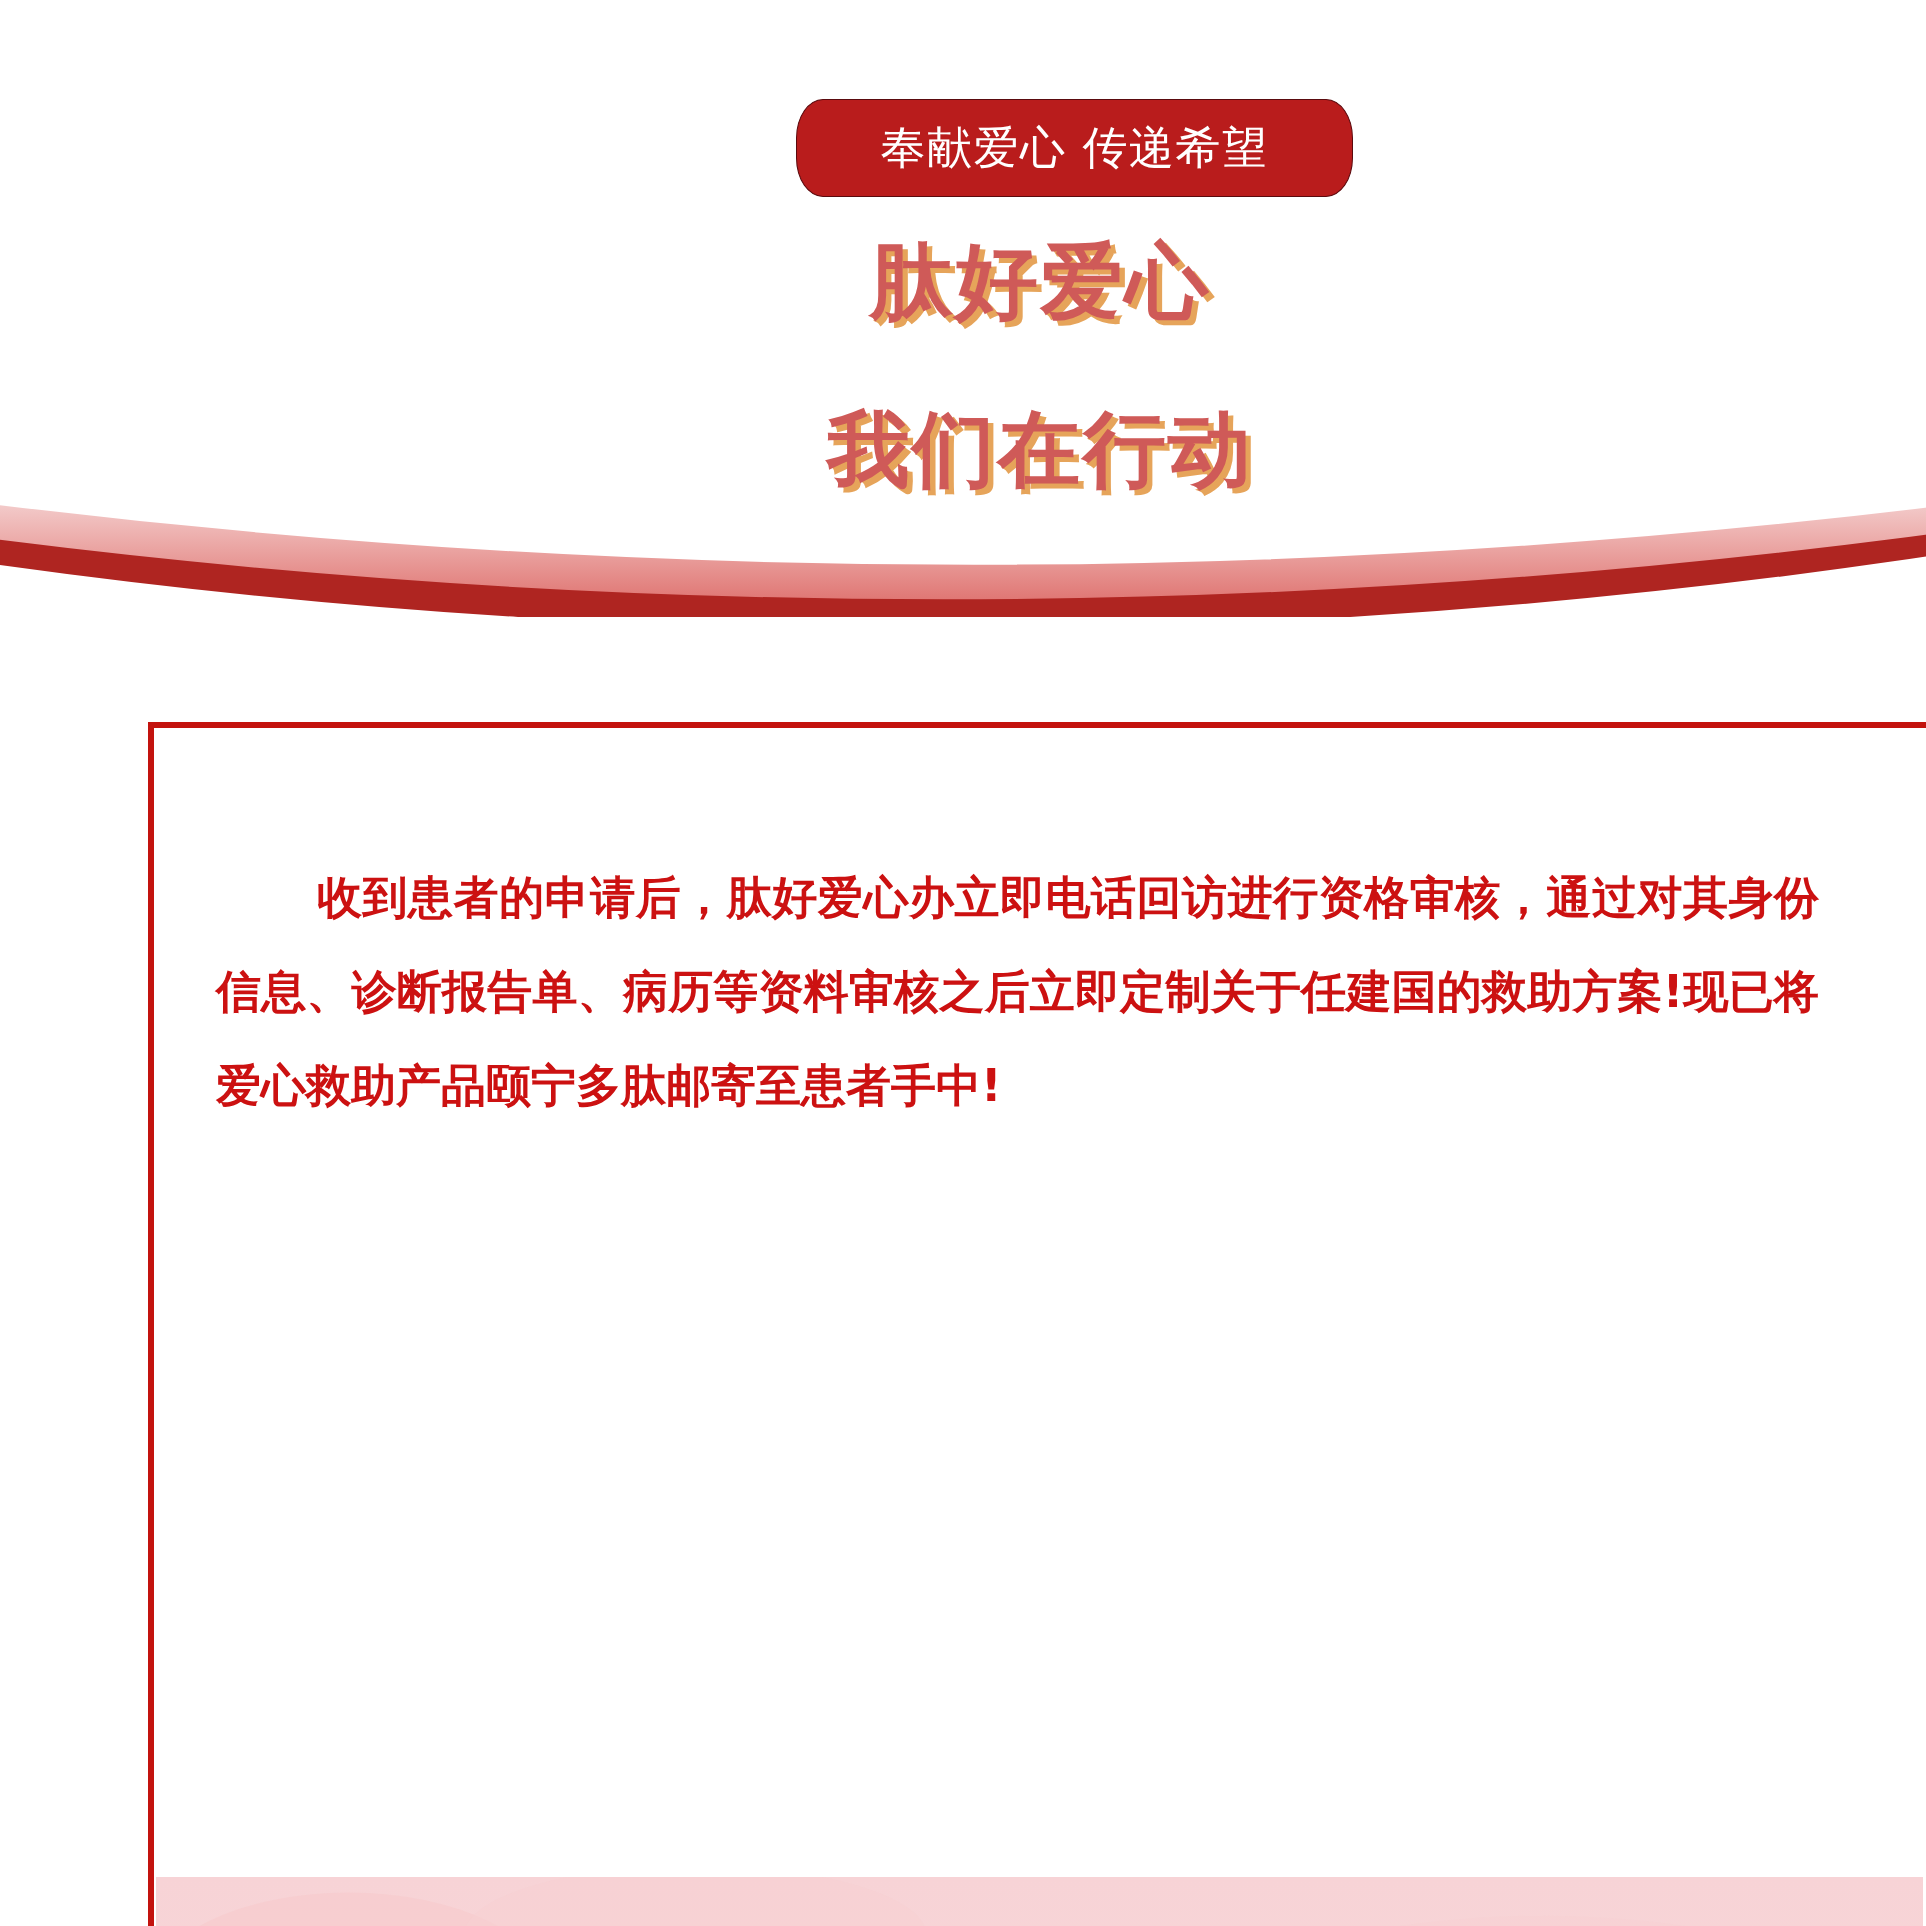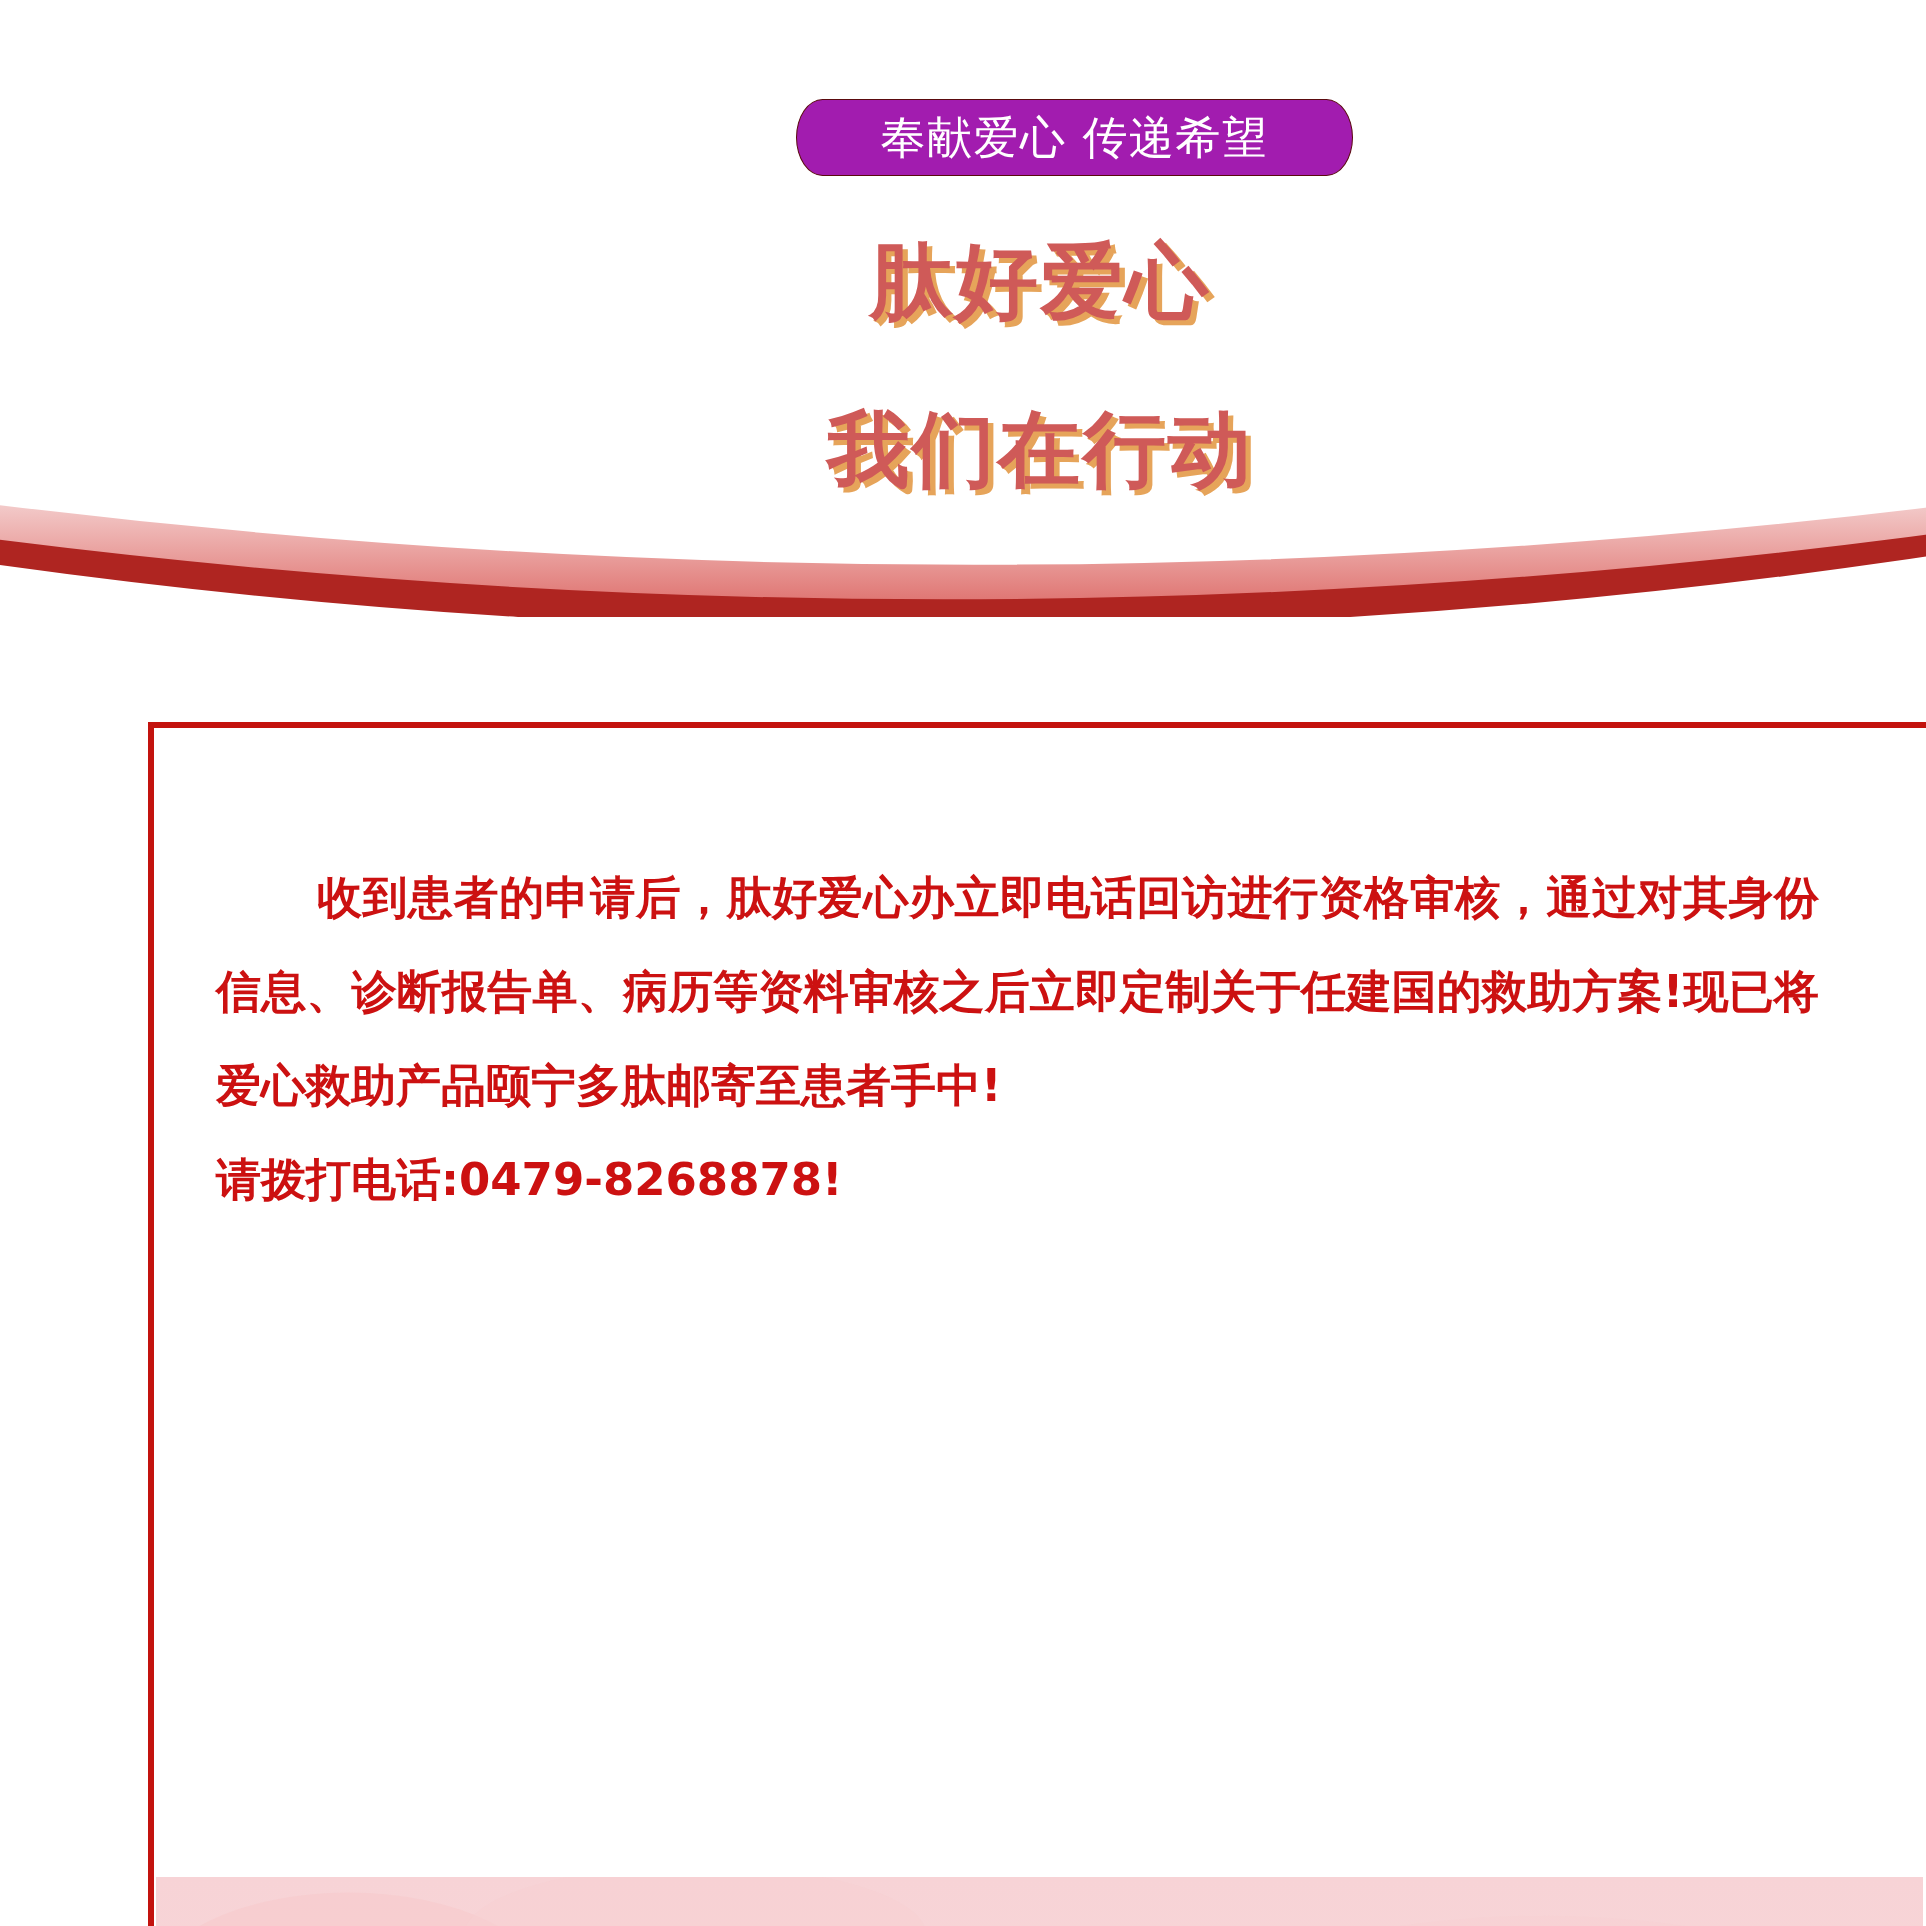--- a/index.html
+++ b/index.html
@@ -1,22 +1,22 @@
 <!DOCTYPE html>
 <html style="font-size:6.2px"><head>
 <meta charset="utf-8">
 <style>
   html, body { margin: 0; padding: 0; background: #ffffff; }
   body { width: 2080px; height: 2774px; position: relative; overflow: hidden;
          font-family: "DejaVu Sans", "Liberation Sans", sans-serif; }
   .abs { position: absolute; }
 
   
-  .pill { left: 796px; top: 99px; width: 557px; height: 77px; border-radius: 27px / 39px;
-          background: #a21caf; border: 0.8px solid #5a0a0e; box-sizing: border-box;
+  .pill { left: 796px; top: 99px; width: 557px; height: 98px; border-radius: 27px / 39px;
+          background: #b91c1c; border: 0.8px solid #5a0a0e; box-sizing: border-box;
           display: flex; align-items: center; justify-content: center; }
   .pill span { color: #ffffff; font-size: 45px; letter-spacing: 1.5px; font-weight: normal; }
 
   
   .title { left: 0; width: 2080px; text-align: center; font-weight: bold; font-size: 83px;
            color: #cf5a58; letter-spacing: 2.3px;
            text-shadow: 5.4px 5.4px 0 #e6a45a; }
   .title-1 { top: 227px; }
   .title-2 { top: 395px; }
 
@@ -56,21 +56,20 @@
     </linearGradient>
   </defs>
   <path d="M0,130 Q2700,460 5400,85 L5400,170 Q2700,560 0,240 Z" fill="url(#sw)"></path>
   <path d="M0,220 Q2700,560 5400,150 L5400,200 Q2700,660 0,285 Z" fill="#af2521"></path>
 </svg>
 
 <div class="abs frame"></div>
 
 <div class="abs para-block">
   <p class="indent">收到患者的申请后，肽好爱心办立即电话回访进行资格审核，通过对其身份信息、诊断报告单、病历等资料审核之后立即定制关于任建国的救助方案!现已将爱心救助产品颐宁多肽邮寄至患者手中!</p>
-  <p>请拨打电话:0479-8268878!</p>
 </div>
 
 <div class="abs banner">
   <div class="banner-inner">
 
     <svg class="abs" style="left:0;top:0;width:1767px;height:736px" viewBox="0 0 4588 1910">
       <ellipse cx="500" cy="300" rx="520" ry="260" fill="#f6c9cb" opacity="0.6"></ellipse>
       <ellipse cx="1400" cy="150" rx="600" ry="180" fill="#f7cfd1" opacity="0.5"></ellipse>
       <ellipse cx="3600" cy="400" rx="900" ry="300" fill="#f7cfd3" opacity="0.4"></ellipse>
       <ellipse cx="2300" cy="1100" rx="1000" ry="500" fill="#fde8df" opacity="0.6"></ellipse>

